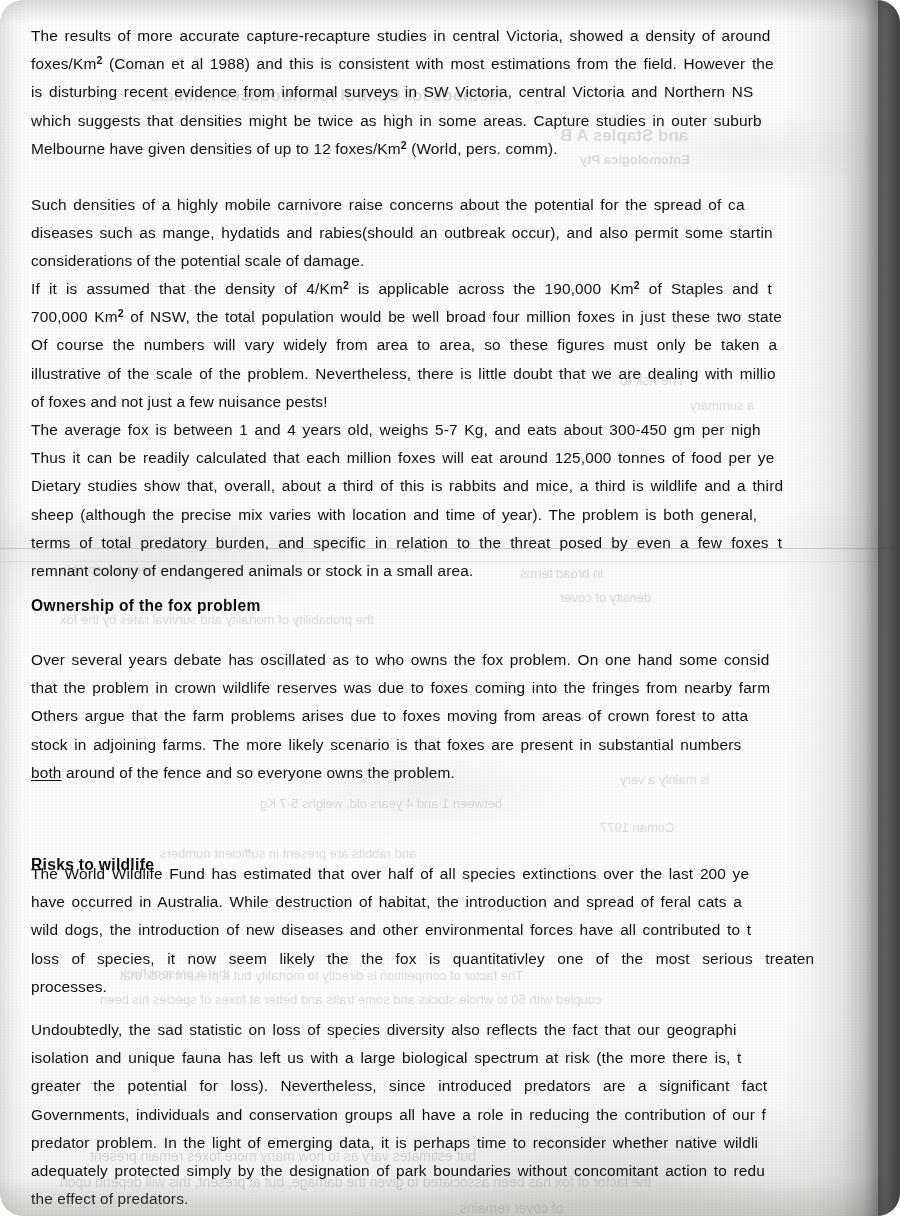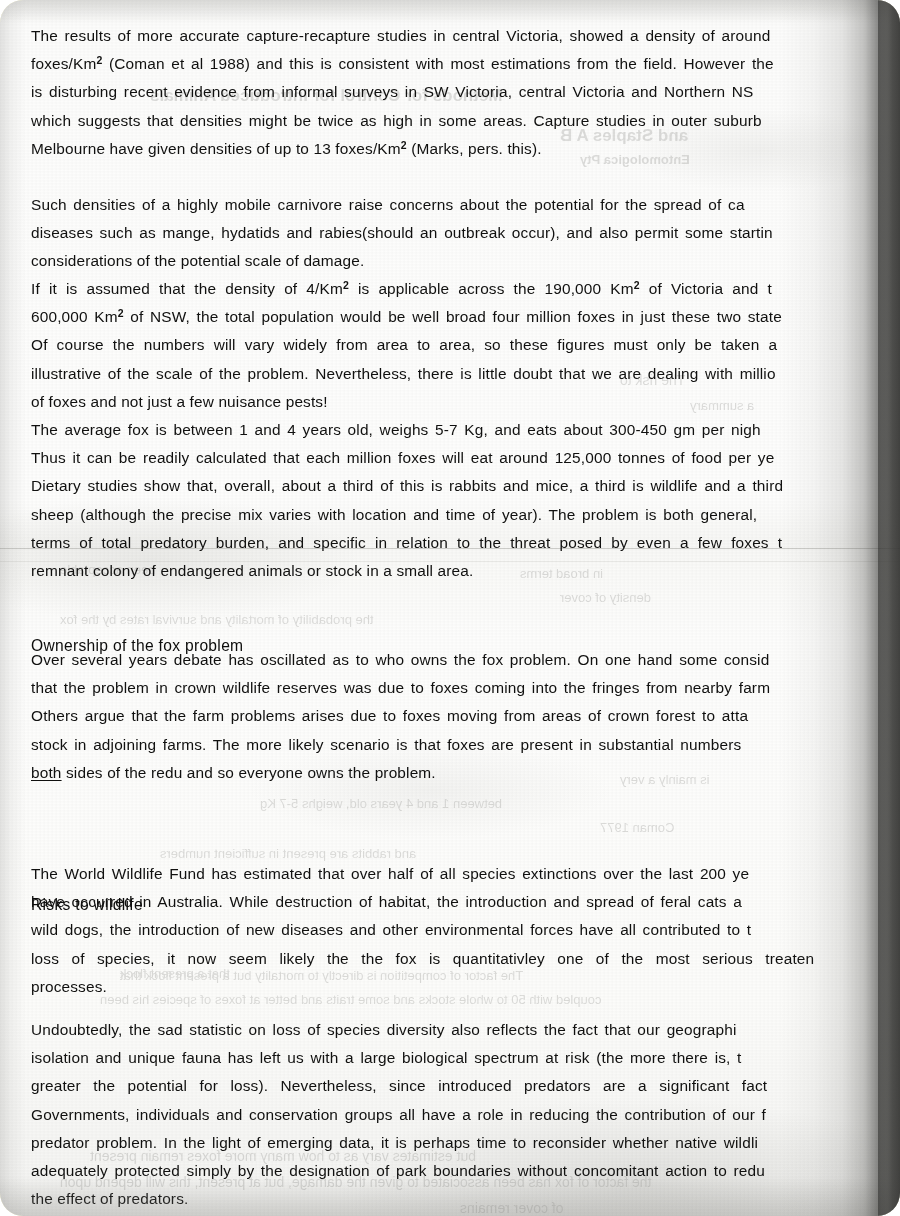--- a/index.html
+++ b/index.html
@@ -157,24 +157,23 @@
   
   .line.j { word-spacing: 0.14em; }
   .line.j2 { word-spacing: 0.30em; }
   .line.j3 { word-spacing: 0.52em; }
 
   .heading {
     position: absolute;
     left: 31px;
     color: #0d0d0c;
     font-size: 15.6px;
-    font-weight: normal;
+    font-weight: bold;
     letter-spacing: 0.02em;
     white-space: nowrap;
-    margin-top: 40px;
   }
 
   sup {
     font-size: 0.68em;
     vertical-align: 0.46em;
     font-weight: bold;
     line-height: 0;
   }
 
   u { text-decoration: underline; text-underline-offset: 2px; }
@@ -242,32 +241,32 @@
   <div class="scan-seam" style="top:548px;"></div>
   <div class="scan-seam" style="top:561px; opacity:0.35;"></div>
 
   <div class="text-layer">
 
     <div class="para" style="top:22px;">
       <span class="line j">The results of more accurate capture-recapture studies in central Victoria, showed a density of around</span>
       <span class="line j"><span>foxes/Km</span><sup>2</sup> <span>(Coman et al 1988) and this is consistent with most estimations from the field.  However the</span></span>
       <span class="line j">is disturbing recent evidence from informal surveys in SW Victoria, central Victoria and Northern NS</span>
       <span class="line j">which suggests that densities might be twice as high in some areas.  Capture studies in outer suburb</span>
-      <span class="line"><span>Melbourne have given densities of up to 13 foxes/Km</span><sup>2</sup><span> (Marks, pers. this).</span></span>
+      <span class="line"><span>Melbourne have given densities of up to 12 foxes/Km</span><sup>2</sup><span> (World, pers. comm).</span></span>
     </div>
 
     <div class="para" style="top:191px;">
       <span class="line j">Such densities of a highly mobile carnivore raise concerns about the potential for the spread of ca</span>
       <span class="line j">diseases such as mange, hydatids and rabies(should an outbreak occur), and also permit some startin</span>
       <span class="line">considerations of the potential scale of damage.</span>
     </div>
 
     <div class="para" style="top:275px;">
-      <span class="line j2"><span>If it is assumed that the density of 4/Km</span><sup>2</sup><span> is applicable across the 190,000 Km</span><sup>2</sup><span> of Victoria and t</span></span>
-      <span class="line j"><span>600,000 Km</span><sup>2</sup><span> of NSW, the total population would be well broad four million foxes in just these two state</span></span>
+      <span class="line j2"><span>If it is assumed that the density of 4/Km</span><sup>2</sup><span> is applicable across the 190,000 Km</span><sup>2</sup><span> of Staples and t</span></span>
+      <span class="line j"><span>700,000 Km</span><sup>2</sup><span> of NSW, the total population would be well broad four million foxes in just these two state</span></span>
       <span class="line j2">Of course the numbers will vary widely from area to area, so these figures must only be taken a</span>
       <span class="line j">illustrative of the scale of the problem.  Nevertheless, there is little doubt that we are dealing with millio</span>
       <span class="line">of foxes and not just a few nuisance pests!</span>
     </div>
 
     <div class="para" style="top:416px;">
       <span class="line j">The average fox is between 1 and 4 years old, weighs 5-7 Kg, and eats about 300-450 gm per nigh</span>
       <span class="line j">Thus it can be readily calculated that each million foxes will eat around 125,000 tonnes of food per ye</span>
       <span class="line j">Dietary studies show that, overall, about a third of this is rabbits and mice, a third is wildlife and a third</span>
       <span class="line j">sheep (although the precise mix varies with location and time of year).  The problem is both general,</span>
@@ -275,21 +274,21 @@
       <span class="line">remnant colony of endangered animals or stock in a small area.</span>
     </div>
 
     <div class="heading" style="top:597px;">Ownership of the fox problem</div>
 
     <div class="para" style="top:646px;">
       <span class="line j">Over several years debate has oscillated as to who owns the fox problem.  On one hand some consid</span>
       <span class="line j">that the problem in crown wildlife reserves was due to foxes coming into the fringes from nearby farm</span>
       <span class="line j">Others argue that the farm problems arises due to foxes moving from areas of crown forest to atta</span>
       <span class="line j">stock in adjoining farms.  The more likely scenario is that foxes are present in substantial numbers</span>
-      <span class="line"><u>both</u><span> sides of the redu and so everyone owns the problem.</span></span>
+      <span class="line"><u>both</u><span> around of the fence and so everyone owns the problem.</span></span>
     </div>
 
     <div class="heading" style="top:856px;">Risks to wildlife</div>
 
     <div class="para" style="top:860px;">
       <span class="line j">The World Wildlife Fund has estimated that over half of all species extinctions over the last 200 ye</span>
       <span class="line j">have occurred in Australia.  While destruction of habitat, the introduction and spread of feral cats a</span>
       <span class="line j">wild dogs, the introduction of new diseases and other environmental forces have all contributed to t</span>
       <span class="line j3">loss of species, it now seem likely the the fox is quantitativley one of the most serious treaten</span>
       <span class="line">processes.</span>

